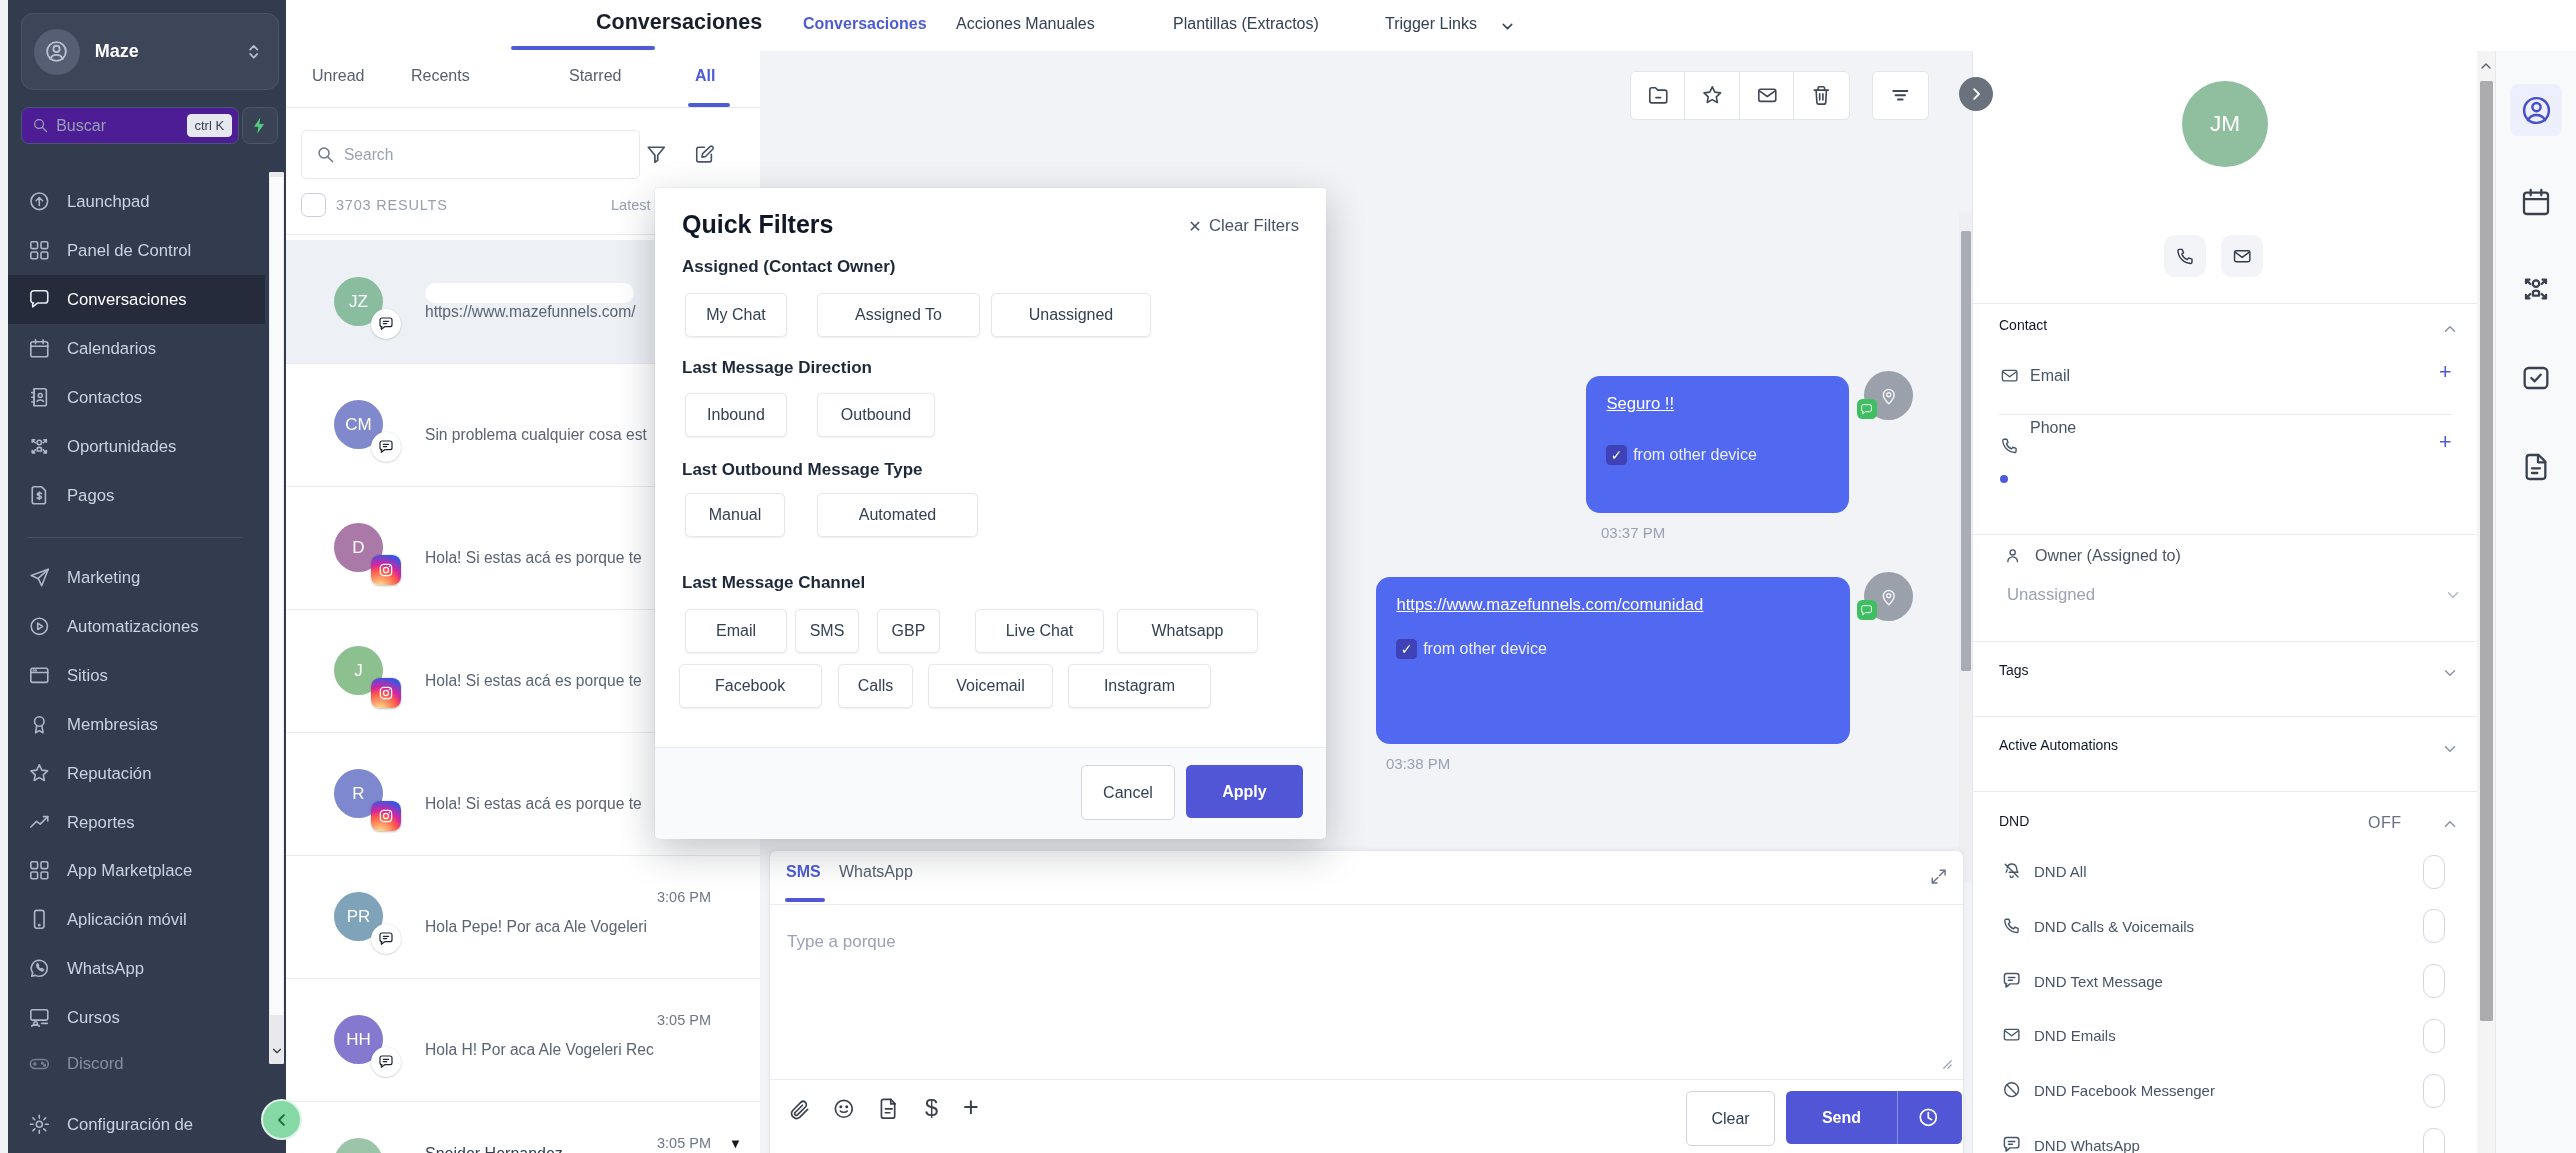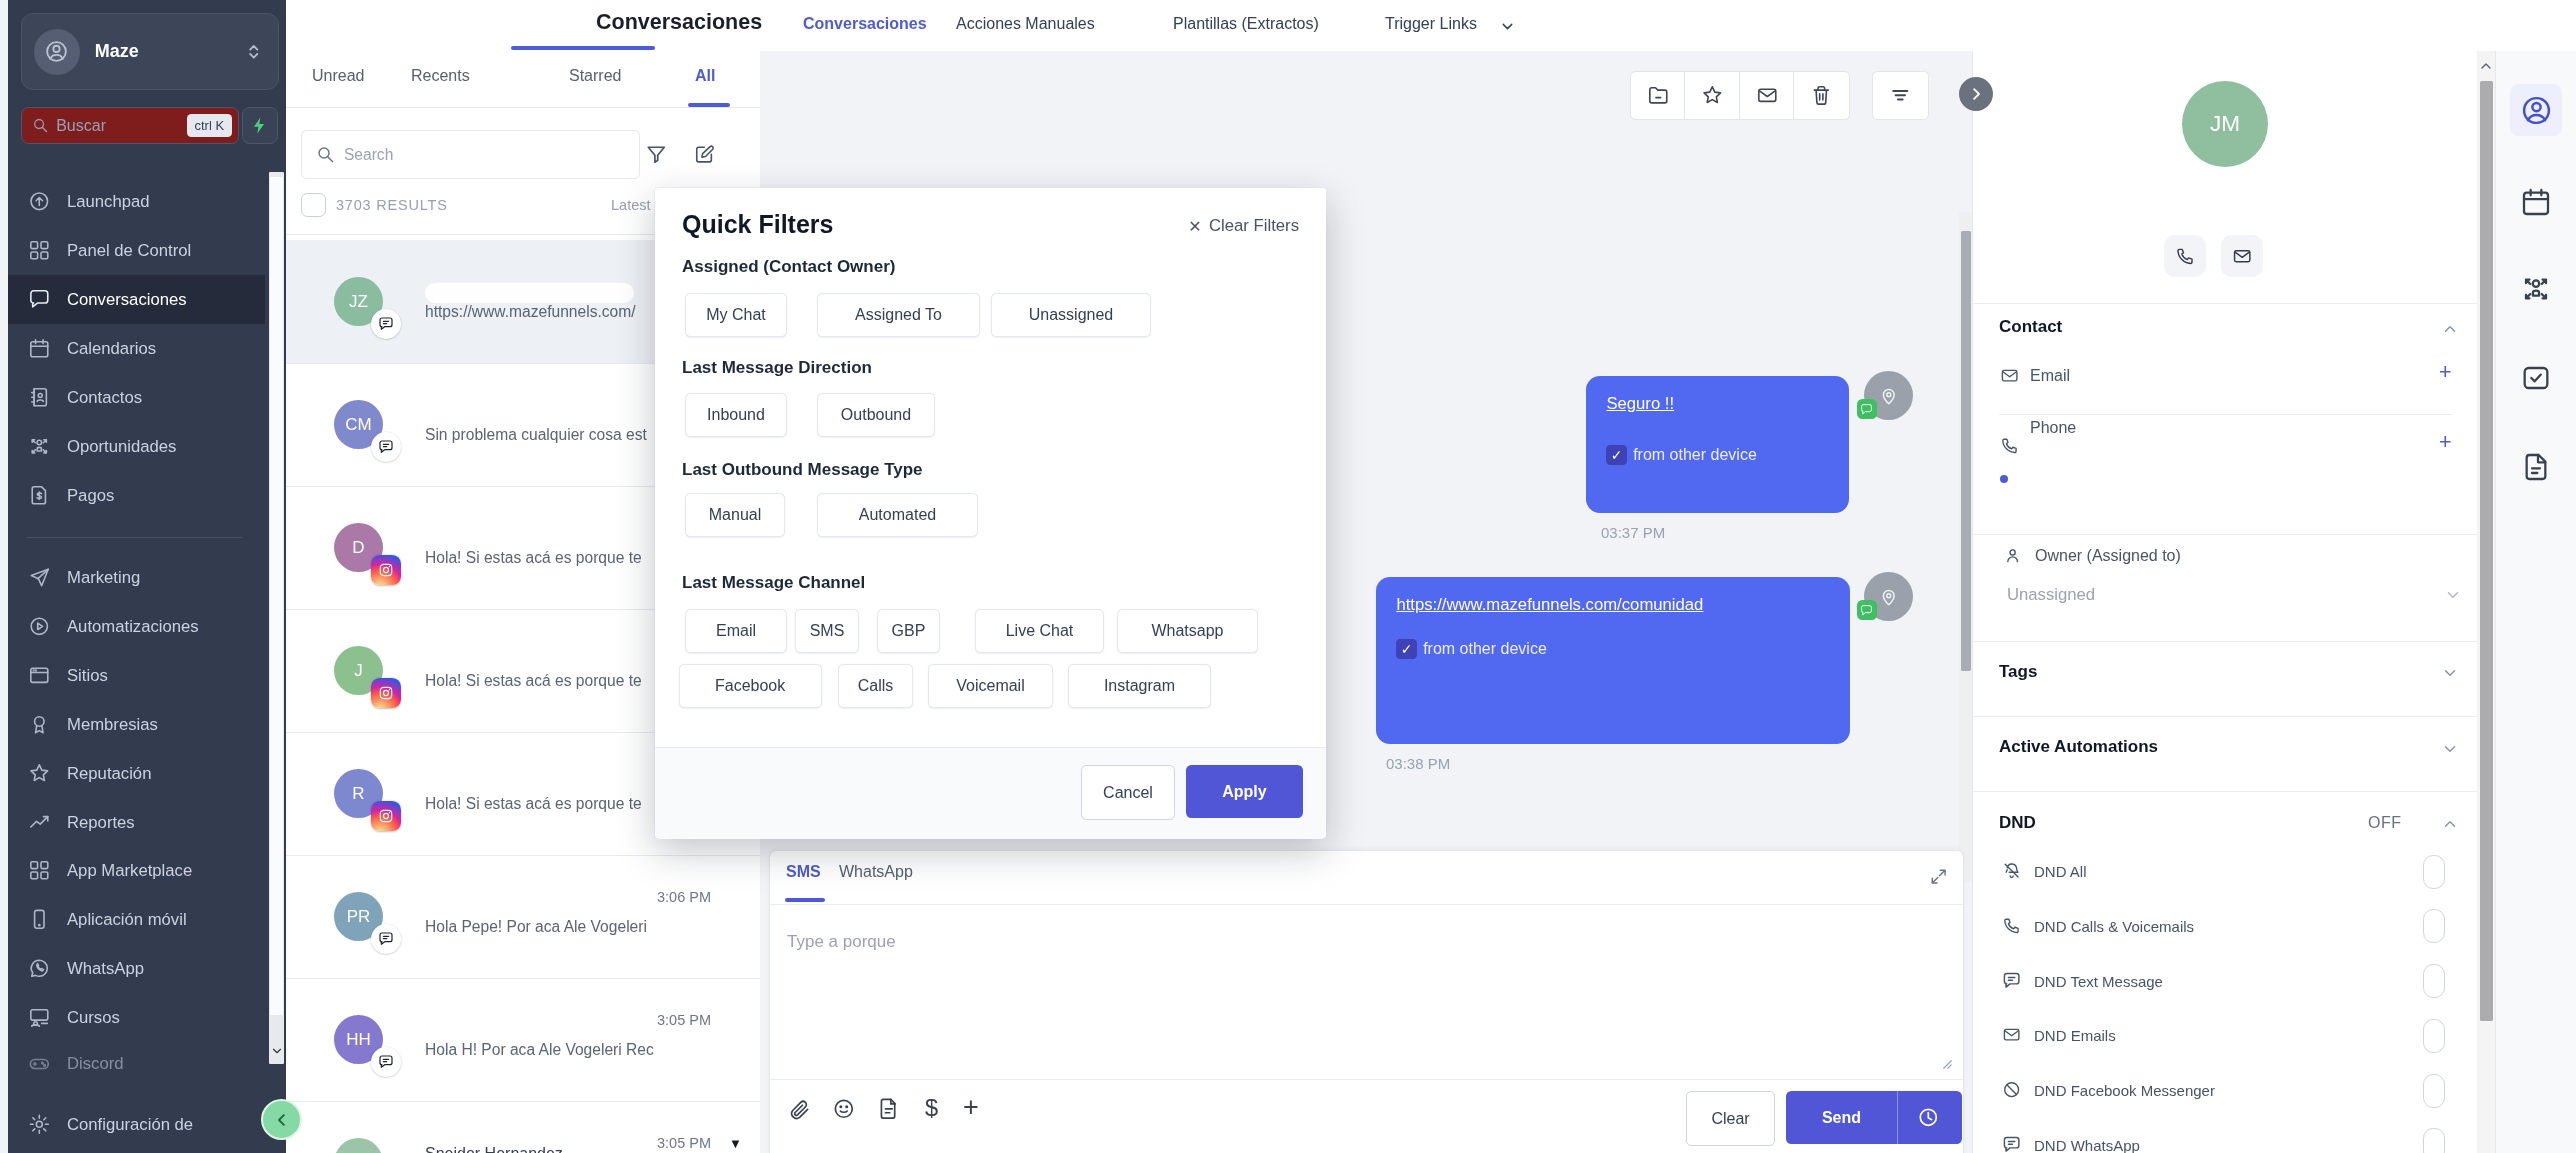--- a/index.html
+++ b/index.html
@@ -5,21 +5,21 @@
   html,body{margin:0;padding:0;background:#e8e9ec;font-family:"Liberation Sans","DejaVu Sans",sans-serif;}
   #stage{position:relative;width:2576px;height:1154px;overflow:hidden;background:#F2F3F6;}
   .abs{position:absolute;}
   svg.ic{display:block;}
   use{stroke-linecap:round;stroke-linejoin:round;}
   
   #sidebar{left:8px;top:0;width:286px;height:1154px;background:#333B4F;}
   .logo-card{left:13px;top:13px;width:256px;height:75px;border-radius:11.8px;background:#3D4559;border:0.5px solid #4A5368;display:flex;align-items:center;}
   .logo-circle{width:46px;height:46px;border-radius:50%;background:#555E72;margin-left:11.8px;display:flex;align-items:center;justify-content:center;color:#B9C1D2;}
   .brand{color:#FFFFFF;font-size:18px;font-weight:bold;margin-left:15px;flex:1;}
-  .srch-pill{left:13px;top:107px;width:216px;height:35px;border-radius:7.5px;background:#7f1d1d;border:0.5px solid #4C566C;display:flex;align-items:center;color:#97A1B5;}
+  .srch-pill{left:13px;top:107px;width:216px;height:35px;border-radius:7.5px;background:#4c1d95;border:0.5px solid #4C566C;display:flex;align-items:center;color:#97A1B5;}
   .srch-pill .ph{font-size:16px;margin-left:7.5px;flex:1;}
   .kbd{background:#E5E8EF;color:#39404F;font-size:13px;border-radius:4.3px;padding:3.8px 7.5px;margin-right:6.4px;}
   .bolt-btn{left:234px;top:107px;width:34px;height:35px;border-radius:7.5px;background:#3A4255;border:0.5px solid #4C566C;display:flex;align-items:center;justify-content:center;}
   .nav{left:0;width:257px;height:49px;display:flex;align-items:center;color:#CBD2E0;}
   .nav .nico{margin-left:20.4px;width:22.6px;height:22.6px;color:#AEB6C8;}
   .nav span{font-size:16.7px;margin-left:16px;white-space:nowrap;}
   .nav.on{background:#252B3B;color:#FFFFFF;width:257px;}
   .nav.on .nico{color:#E6E9F0;}
   .side-div{left:19.3px;width:215px;height:0;border-top:1.1px solid #46506A;}
   .sb-track{left:261px;top:172px;width:15px;height:892px;background:#E7E9ED;border-radius:1.1px;}
@@ -78,21 +78,21 @@
   .cdiv2{left:0;top:228px;width:1193px;height:0;border-top:1.1px solid #EAECF0;}
   .cico{top:246px;width:23.6px;height:23.6px;color:#39414E;}
   .clear-btn{left:916px;top:240px;width:87px;height:53px;border:1.1px solid #D0D5DD;border-radius:5px;background:#fff;display:flex;align-items:center;justify-content:center;font-size:16px;color:#344054;}
   .send-btn{left:1016px;top:240px;width:176px;height:53px;border-radius:5.4px;background:#5056D6;display:flex;align-items:center;color:#fff;}
   .send-lbl{flex:0 0 111px;text-align:center;font-size:16px;font-weight:bold;}
   .send-sep{width:1.1px;height:53px;background:rgba(255,255,255,.35);}
   
   #rpanel{left:1972px;top:51px;width:505px;height:1103px;background:#fff;border-left:1.1px solid #E6E8EC;}
   .rp-div{left:0;width:505px;height:0;border-top:1.1px solid #EAECF0;}
   .rp-div.inset{left:26px;width:453px;}
-  .sec-h{font-size:17px;font-weight:bold;color:#101828;}
+  .sec-h{font-size:14px;font-weight:normal;color:#101828;}
   .fld-ic{width:19.3px;height:19.3px;color:#475467;}
   .fld-lb{font-size:16px;color:#475467;}
   .plus{font-size:21.5px;color:#4E5BD6;}
   .chev{width:18px;height:18px;color:#8A94A6;}
   .toggle{width:20.4px;height:32px;border:1.6px solid #D0D5DD;border-radius:10.2px;background:#fff;}
   .dnd-lb{font-size:15px;color:#475467;}
   .rp-track{left:2477px;top:51px;width:18px;height:1103px;background:#F4F4F5;}
   .rp-thumb{left:2480px;top:81px;width:13px;height:940px;background:#ACACAF;border-radius:1.6px;}
   .rp-up{left:2477px;top:54px;width:18px;height:23.6px;display:flex;align-items:center;justify-content:center;color:#5b616c;}
   

